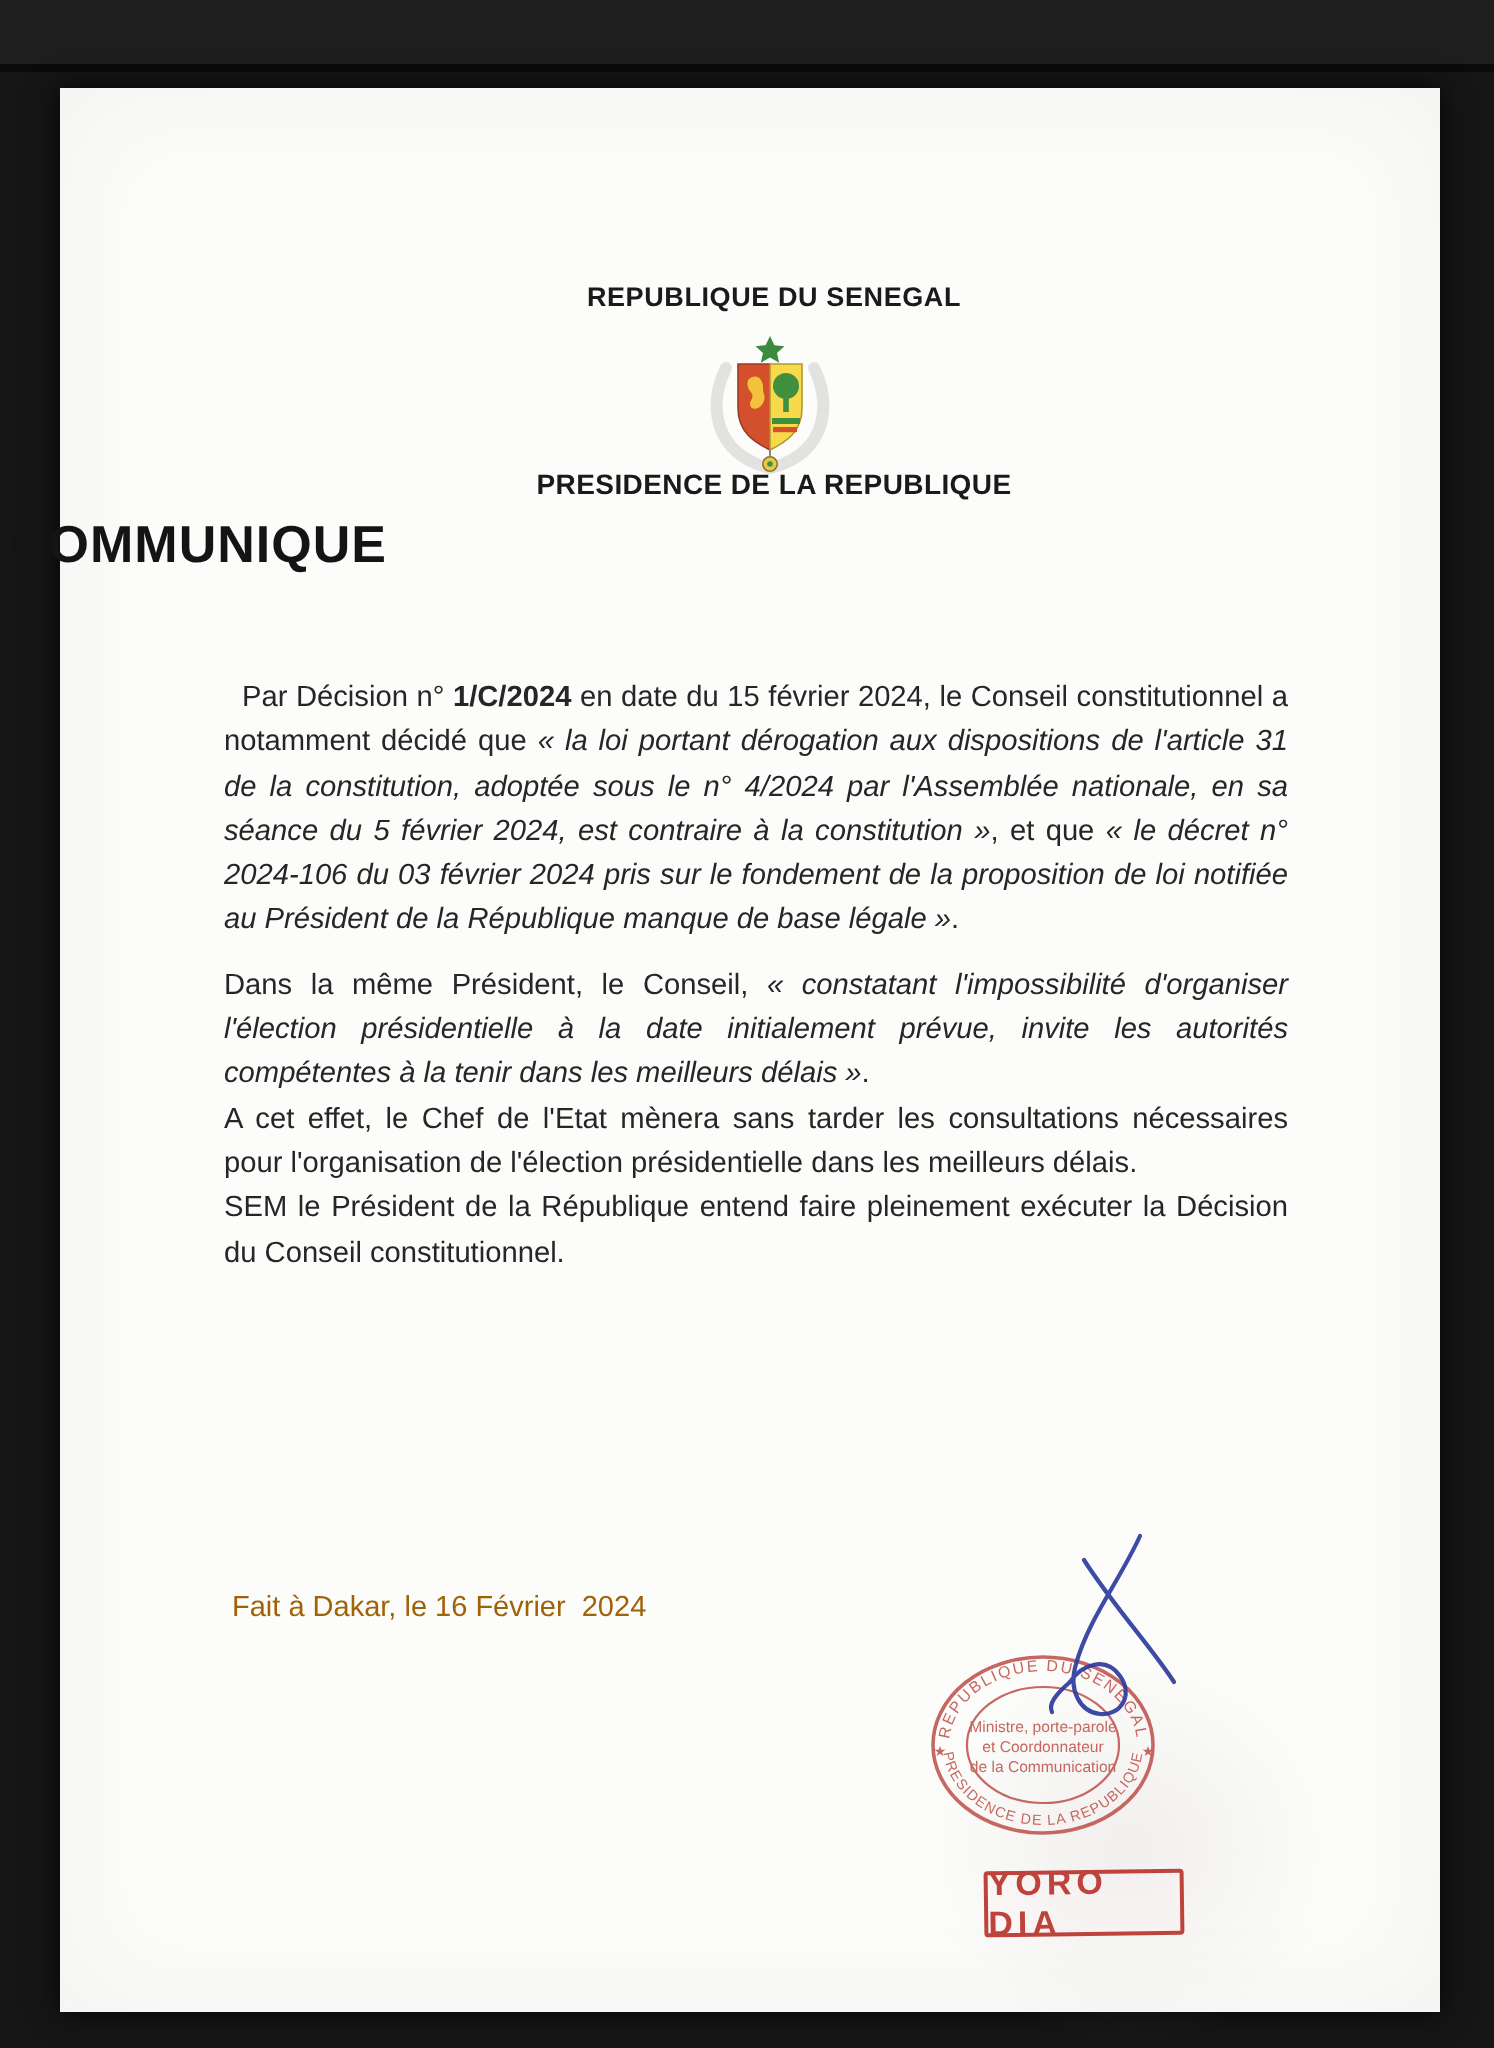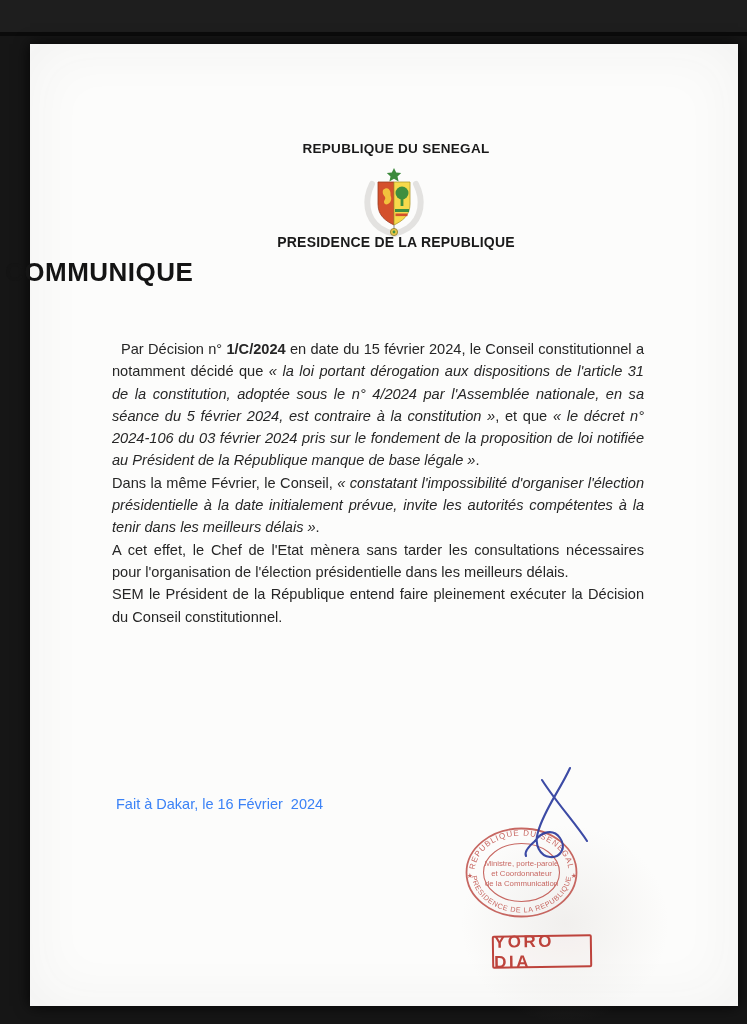--- a/index.html
+++ b/index.html
@@ -10,21 +10,20 @@
     overflow:hidden;
   }
   .photo{position:relative;width:747px;height:1024px;background:#161616;}
   .top-band{position:absolute;left:0;top:0;width:747px;height:32px;background:#1e1e1e;}
   .top-seam{position:absolute;left:0;top:32px;width:747px;height:4px;background:#0b0b0b;}
 
   .page{
     position:absolute;left:30px;top:44px;width:690px;height:962px;
     background:#fcfcfb;
     box-shadow:0 0 14px rgba(0,0,0,.85), inset 0 0 60px rgba(60,55,50,.05);
-    padding-left:18px;
   }
 
   
   .country{
     position:absolute;top:97px;left:0;width:100%;
     text-align:center;transform:translateX(12px);
     font-size:13.5px;font-weight:bold;color:#1a1a1a;letter-spacing:.3px;
   }
   .emblem{position:absolute;top:122px;left:50%;transform:translateX(calc(-50% + 10px));}
   .institution{
@@ -38,27 +37,27 @@
     font-size:26px;font-weight:bold;color:#141414;letter-spacing:.5px;
   }
 
   
   .body-text{
     position:absolute;left:82px;top:294px;width:532px;
     font-size:14.6px;line-height:22.3px;color:#262626;
     text-align:justify;
   }
   .body-text p{margin:0;}
-  .body-text p.p1{text-indent:9px;}
+  .body-text p.p1{text-indent:9px;margin-bottom:10px;}
   .seg-b{font-weight:bold;}
   .seg-i{font-style:italic;}
 
   .dateline{
     position:absolute;left:86px;top:752px;
-    font-size:14.5px;color:#3b82f6;white-space:pre-wrap;
+    font-size:14.5px;color:#a16207;white-space:pre-wrap;
   }
 
   
   .stamp-shade{
     position:absolute;left:430px;top:780px;width:210px;height:200px;
     background:radial-gradient(ellipse at center, rgba(190,182,175,.18), rgba(190,182,175,0) 70%);
   }
   .stamp-svg{position:absolute;left:400px;top:688px;}
   .name-stamp{
     position:absolute;left:462px;top:891px;width:96px;height:29px;
@@ -103,21 +102,21 @@
         <circle cx="38" cy="66" r="3.6" fill="#e8c84a" stroke="#8a7a2a" stroke-width=".8"></circle>
         <circle cx="38" cy="66" r="1.4" fill="#3f8f3f"></circle>
       </svg>
     </div>
 
     <div class="institution">PRESIDENCE DE LA REPUBLIQUE</div>
     <div class="title">COMMUNIQUE</div>
 
     <div class="body-text">
       <p class="p1"><span>Par Décision n° </span><span class="seg-b">1/C/2024</span><span> en date du 15 février 2024, le Conseil constitutionnel a notamment décidé que </span><span class="seg-i">« la loi portant dérogation aux dispositions de l'article 31 de la constitution, adoptée sous le n° 4/2024 par l'Assemblée nationale, en sa séance du 5 février 2024, est contraire à la constitution »</span><span>, et que </span><span class="seg-i">« le décret n° 2024-106 du 03 février 2024 pris sur le fondement de la proposition de loi notifiée au Président de la République manque de base légale »</span><span>.</span></p>
-      <p><span>Dans la même Février, le Conseil, </span><span class="seg-i">« constatant l'impossibilité d'organiser l'élection présidentielle à la date initialement prévue, invite les autorités compétentes à la tenir dans les meilleurs délais »</span><span>.</span></p>
+      <p><span>Dans la même Président, le Conseil, </span><span class="seg-i">« constatant l'impossibilité d'organiser l'élection présidentielle à la date initialement prévue, invite les autorités compétentes à la tenir dans les meilleurs délais »</span><span>.</span></p>
       <p>A cet effet, le Chef de l'Etat mènera sans tarder les consultations nécessaires pour l'organisation de l'élection présidentielle dans les meilleurs délais.</p>
       <p>SEM le Président de la République entend faire pleinement exécuter la Décision du Conseil constitutionnel.</p>
     </div>
 
     <div class="dateline">Fait à Dakar, le 16 Février  2024</div>
 
     <div class="stamp-shade"></div>
 
     <svg class="stamp-svg" width="220" height="300" viewBox="0 0 220 300">
       <defs>

